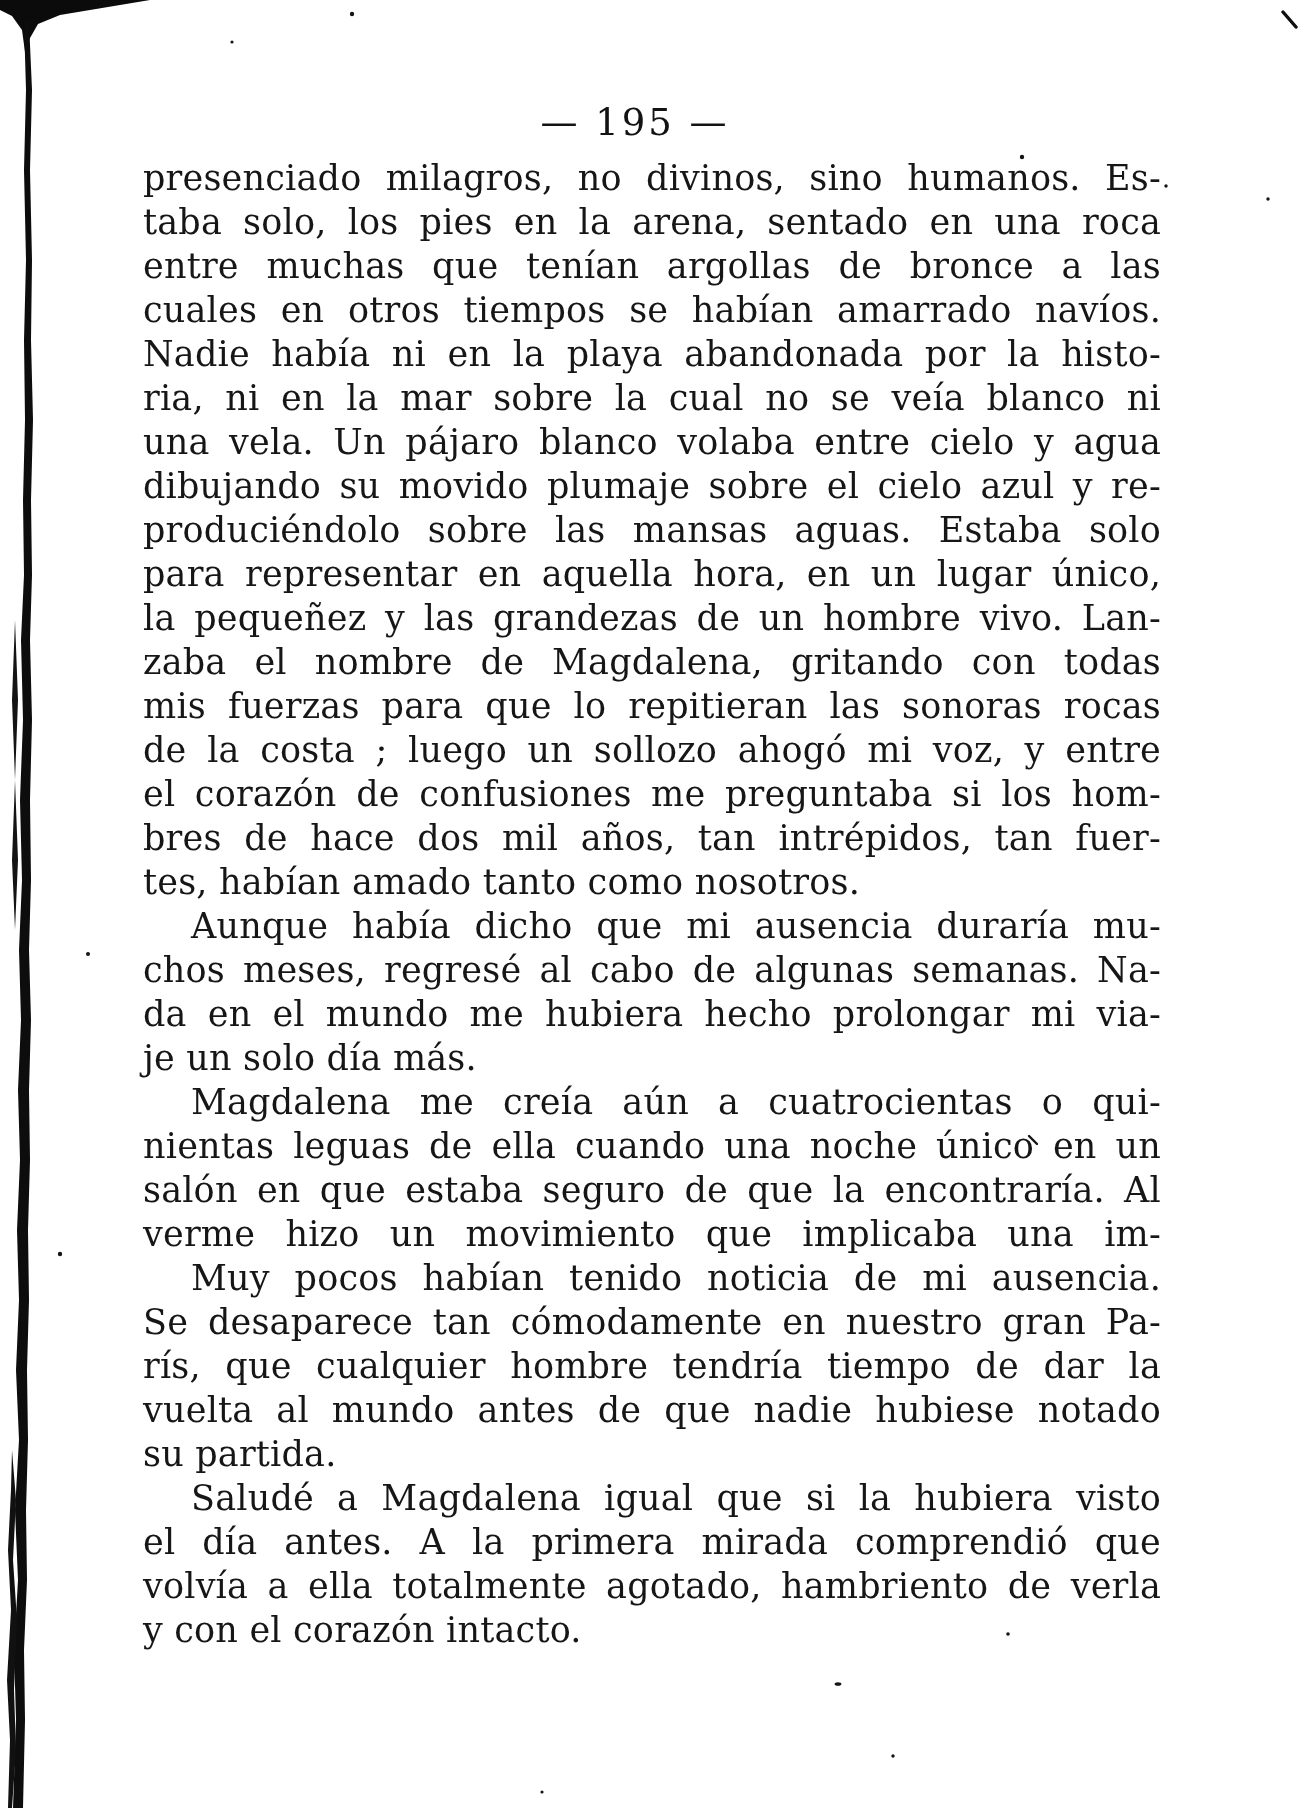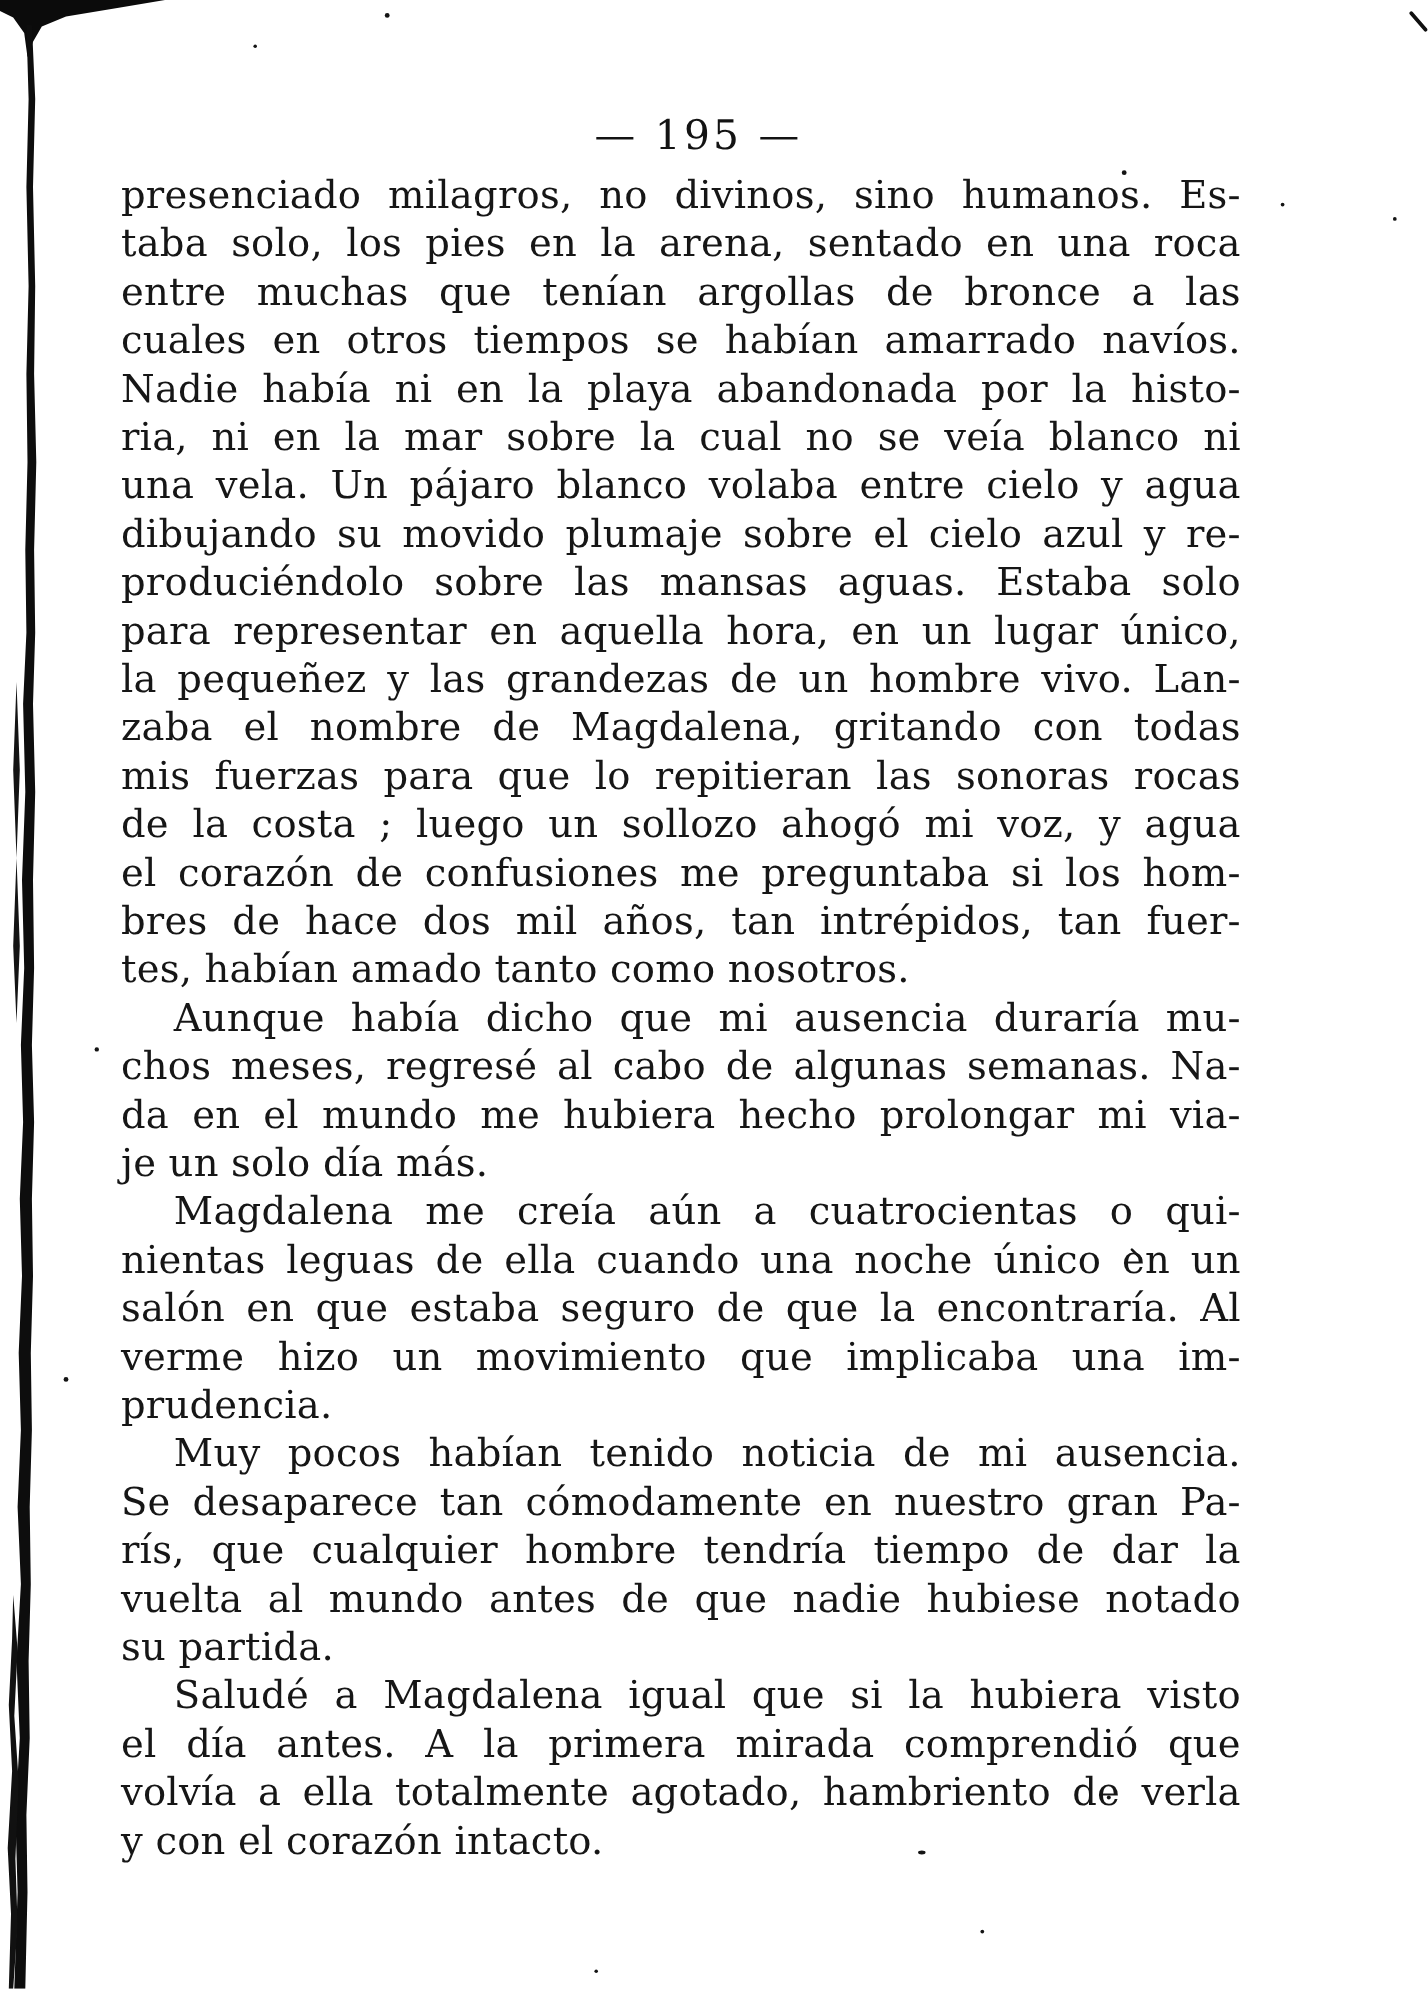--- a/index.html
+++ b/index.html
@@ -16,21 +16,21 @@
     position: absolute;
     top: 101px; left: 126px; width: 1018px;
     text-align: center;
     font-size: 37px;
     letter-spacing: 3px;
     color: #131313;
     white-space: nowrap;
   }
   .text-block {
     position: absolute;
-    left: 110px; top: 156px; width: 1018px;
+    left: 143px; top: 156px; width: 1018px;
   }
   .bodyline {
     height: 44px;
     line-height: 44px;
     font-size: 35px;
     letter-spacing: 0.2px;
     text-align: justify;
     text-align-last: justify;
     text-justify: inter-word;
     overflow: visible;
@@ -88,33 +88,32 @@
       <div class="bodyline">cuales en otros tiempos se habían amarrado navíos.</div>
       <div class="bodyline">Nadie había ni en la playa abandonada por la histo-</div>
       <div class="bodyline">ria, ni en la mar sobre la cual no se veía blanco ni</div>
       <div class="bodyline">una vela. Un pájaro blanco volaba entre cielo y agua</div>
       <div class="bodyline">dibujando su movido plumaje sobre el cielo azul y re-</div>
       <div class="bodyline">produciéndolo sobre las mansas aguas. Estaba solo</div>
       <div class="bodyline">para representar en aquella hora, en un lugar único,</div>
       <div class="bodyline">la pequeñez y las grandezas de un hombre vivo. Lan-</div>
       <div class="bodyline">zaba el nombre de Magdalena, gritando con todas</div>
       <div class="bodyline">mis fuerzas para que lo repitieran las sonoras rocas</div>
-      <div class="bodyline">de la costa ; luego un sollozo ahogó mi voz, y agua</div>
+      <div class="bodyline">de la costa ; luego un sollozo ahogó mi voz, y entre</div>
       <div class="bodyline">el corazón de confusiones me preguntaba si los hom-</div>
       <div class="bodyline">bres de hace dos mil años, tan intrépidos, tan fuer-</div>
       <div class="bodyline lastline">tes, habían amado tanto como nosotros.</div>
       <div class="bodyline indented">Aunque había dicho que mi ausencia duraría mu-</div>
       <div class="bodyline">chos meses, regresé al cabo de algunas semanas. Na-</div>
       <div class="bodyline">da en el mundo me hubiera hecho prolongar mi via-</div>
       <div class="bodyline lastline">je un solo día más.</div>
       <div class="bodyline indented">Magdalena me creía aún a cuatrocientas o qui-</div>
       <div class="bodyline">nientas leguas de ella cuando una noche único en un</div>
       <div class="bodyline">salón en que estaba seguro de que la encontraría. Al</div>
       <div class="bodyline">verme hizo un movimiento que implicaba una im-</div>
-      <div class="bodyline lastline">prudencia.</div>
       <div class="bodyline indented">Muy pocos habían tenido noticia de mi ausencia.</div>
       <div class="bodyline">Se desaparece tan cómodamente en nuestro gran Pa-</div>
       <div class="bodyline">rís, que cualquier hombre tendría tiempo de dar la</div>
       <div class="bodyline">vuelta al mundo antes de que nadie hubiese notado</div>
       <div class="bodyline lastline">su partida.</div>
       <div class="bodyline indented">Saludé a Magdalena igual que si la hubiera visto</div>
       <div class="bodyline">el día antes. A la primera mirada comprendió que</div>
       <div class="bodyline">volvía a ella totalmente agotado, hambriento de verla</div>
       <div class="bodyline lastline">y con el corazón intacto.</div>
     </div>

